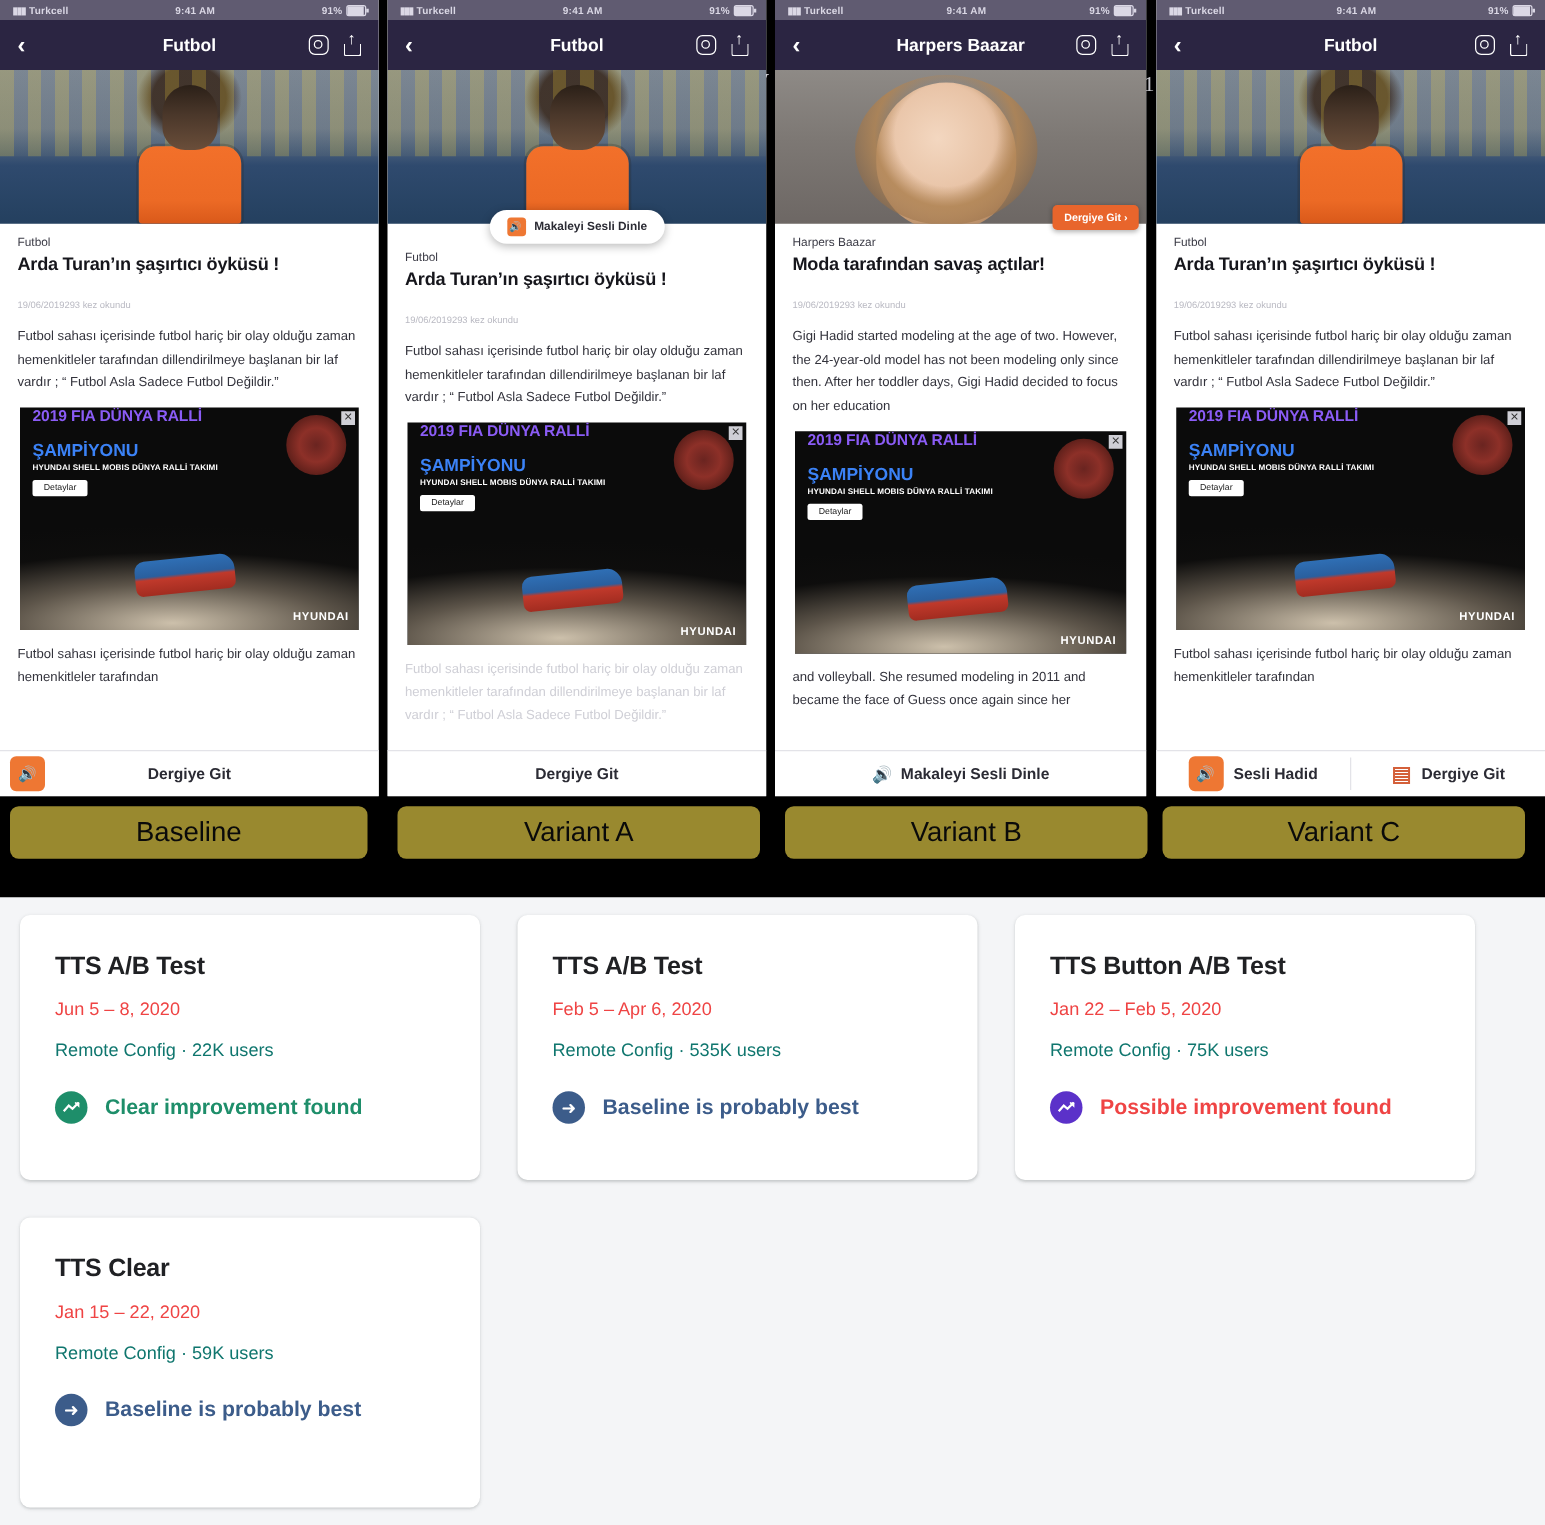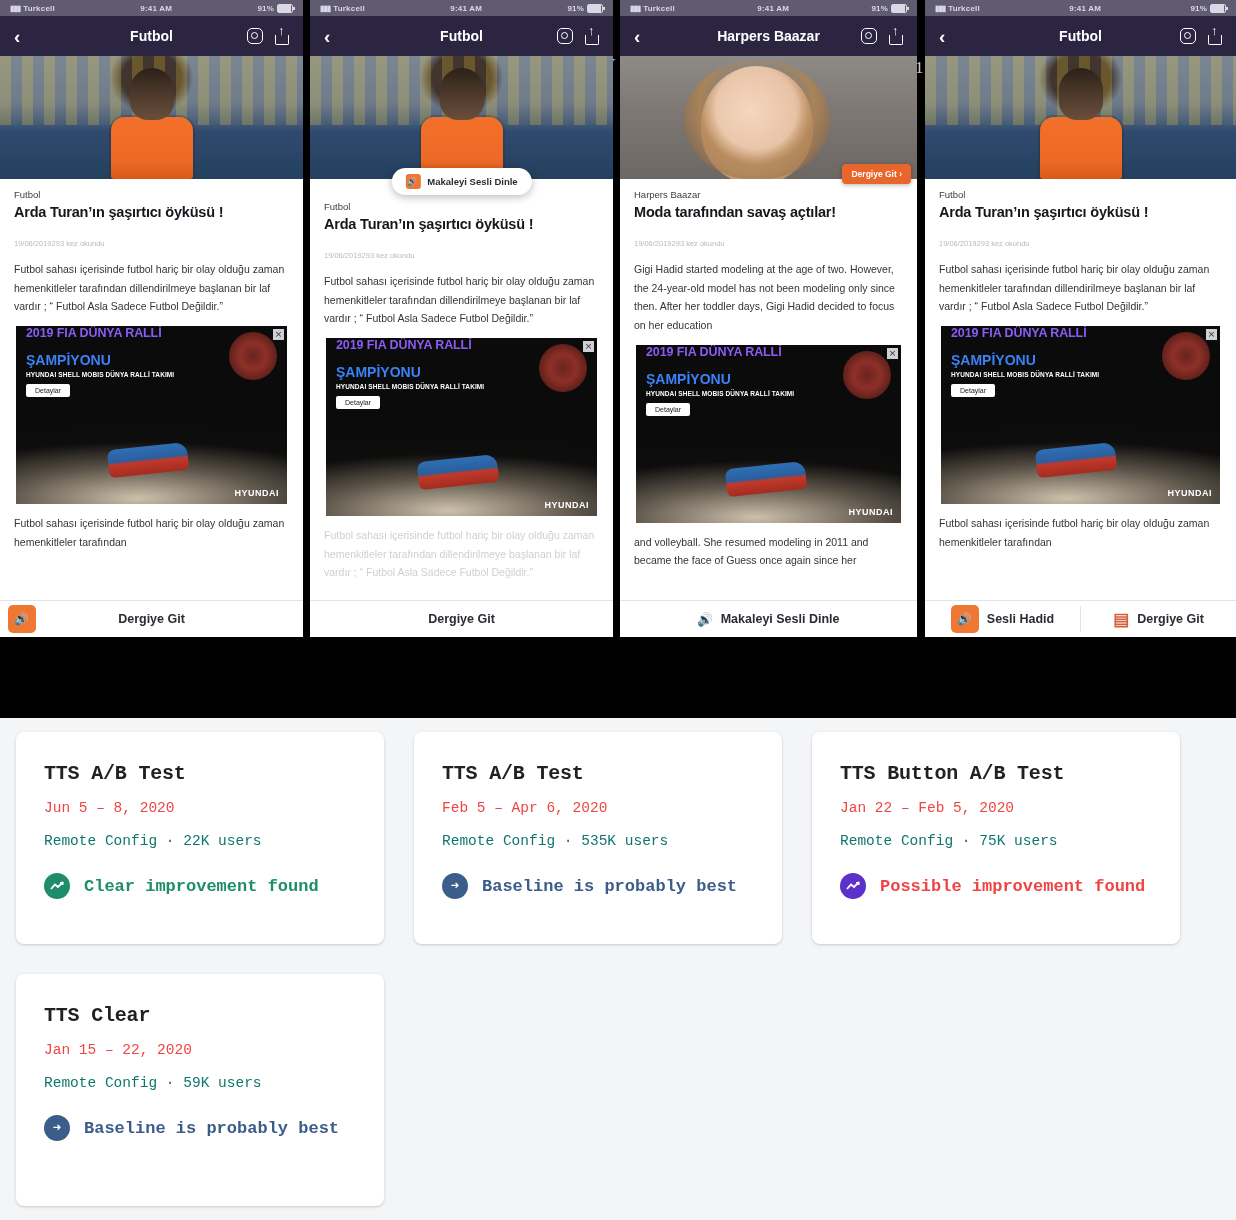--- a/index.html
+++ b/index.html
@@ -203,21 +203,21 @@
     font-size:22px;color:#0a0a0a;font-family:"Liberation Sans", sans-serif;
   }
   .vlabel.l1{left:8px;width:286px;}
   .vlabel.l2{left:318px;width:290px;}
   .vlabel.l3{left:628px;width:290px;}
   .vlabel.l4{left:930px;width:290px;}
 
   
   #cards{
     position:absolute;left:0;top:718px;width:1236px;height:502px;background:#f4f5f7;
-    padding:14px 16px;box-sizing:border-box;font-family:Liberation Mono, monospace;
+    padding:14px 16px;box-sizing:border-box;
   }
   .card-grid{display:flex;flex-wrap:wrap;gap:30px;}
   .card{
     width:368px;min-height:212px;background:#fff;border-radius:8px;
     box-shadow:0 1px 2px rgba(60,64,67,.18), 0 1px 4px rgba(60,64,67,.07);
     padding:30px 28px;box-sizing:border-box;
   }
   .card.tall{min-height:232px;}
   .card-title{font-size:20px;color:#202124;font-weight:bold;letter-spacing:-.2px;}
   .card-dates{font-size:14.5px;color:#ef4444;margin-top:15px;}
@@ -448,20 +448,26 @@
         <span>Sesli Hadid</span>
       </span>
       <span class="bb-div"></span>
       <span class="bb-half">
         <span class="doc-ic">▤</span>
         <span>Dergiye Git</span>
       </span>
     </div>
   </div>
 
+  <div id="labels">
+    <div class="vlabel l1">Baseline</div>
+    <div class="vlabel l2">Variant A</div>
+    <div class="vlabel l3">Variant B</div>
+    <div class="vlabel l4">Variant C</div>
+  </div>
 </div>
 
 <div id="cards">
   <div class="card-grid">
 
     <div class="card">
       <div class="card-title">TTS A/B Test</div>
       <div class="card-dates">Jun 5 – 8, 2020</div>
       <div class="card-sub">Remote Config · 22K users</div>
       <div class="card-status">

